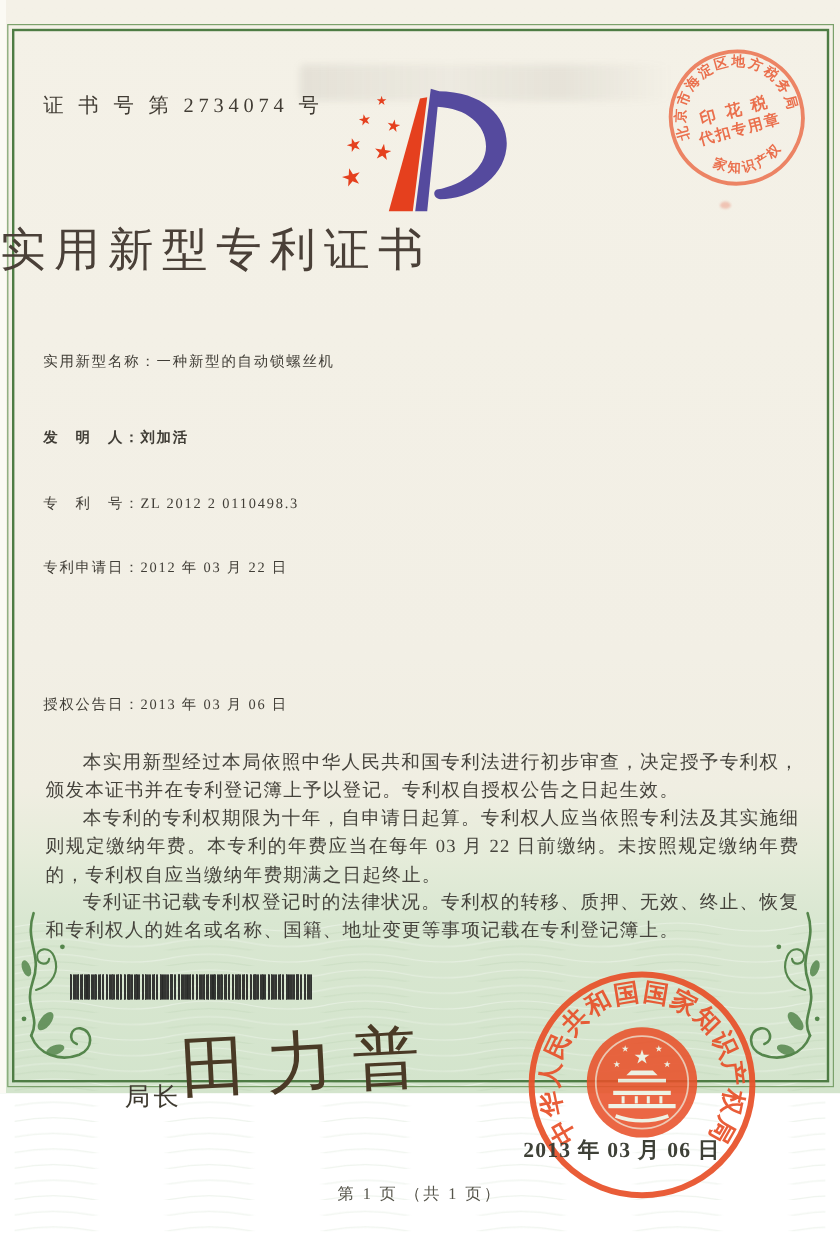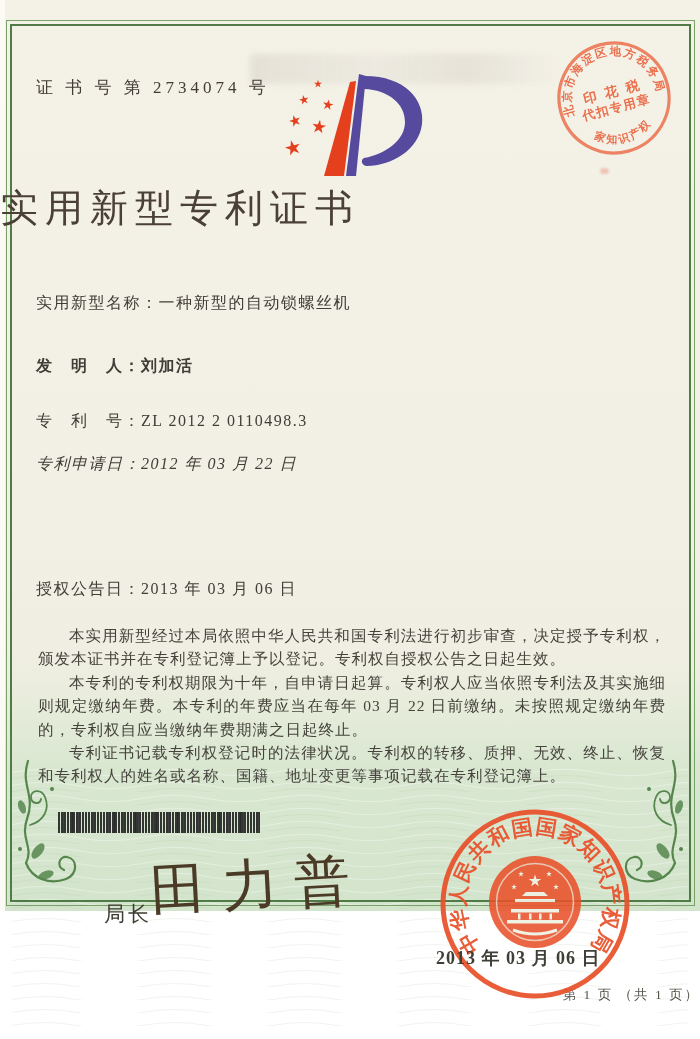--- a/index.html
+++ b/index.html
@@ -38,24 +38,24 @@
     letter-spacing:4px; color:#413c34; z-index:3; }
 
   .logo { position:absolute; left:262px; top:70px; width:176px; height:112px; z-index:3; }
 
   .tax-stamp { position:absolute; left:548px; top:34px; width:132px; height:132px;
     z-index:3; opacity:.92; }
 
   .title { position:absolute; left:0; top:183px; width:100%; text-align:left;
     font-size:38px; letter-spacing:7px; color:#4a4038; font-weight:500; z-index:3; }
 
-  .field { position:absolute; left:36px; font-size:16px; color:#403d36;
+  .field { position:absolute; left:36px; font-size:12px; color:#403d36;
     letter-spacing:1.5px; z-index:3; white-space:nowrap; }
   .f0 { top:293px; } .f1 { top:356px;font-weight:bold; } .f2 { top:411px; }
-  .f3 { top:454px;font-style:italic; } .f4 { top:521px; } .f5 { top:579px; }
+  .f3 { top:465px; } .f4 { top:521px; } .f5 { top:579px; }
 
   .redaction { display:inline-block; position:relative; width:300px; height:26px;
     vertical-align:middle; margin-left:4px;
     background:rgba(245,243,236,.97);
     box-shadow:0 0 7px 5px rgba(245,243,236,.92); }
   .redaction::after { content:""; position:absolute; left:8px; right:6px; bottom:4px;
     height:4px; opacity:.28;
     background:repeating-linear-gradient(90deg, rgba(110,108,100,.55) 0 3px,
       transparent 3px 18px, rgba(110,108,100,.35) 18px 20px, transparent 20px 46px); }
 
@@ -75,21 +75,21 @@
     letter-spacing:3px; color:#3e3a30; z-index:3; }
   .signature { position:absolute; left:150px; top:848px; font-size:56px;
     letter-spacing:16px; color:#4a3a26; transform:rotate(-3deg);
     z-index:3; white-space:nowrap; }
 
   .office-seal { position:absolute; left:436px; top:804px; width:198px; height:198px;
     z-index:4; opacity:.93; }
   .seal-date { position:absolute; left:436px; top:946px; font-size:18px;
     letter-spacing:1px; font-weight:600; color:#3e4037; z-index:5; }
 
-  .page-footer { position:absolute; left:0; top:986px; width:100%; text-align:right;
+  .page-footer { position:absolute; left:0; top:986px; width:100%; text-align:center;
     font-size:13.5px; letter-spacing:2px; color:#55544a; z-index:3; }
 
   .flourish { position:absolute; bottom:12px; width:96px; height:140px; z-index:2; }
   .flourish.left { left:12px; }
   .flourish.right { right:11px; }
 
   svg text { font-family:"Liberation Serif","DejaVu Serif",serif; }
 </style>
 </head>
 <body>

